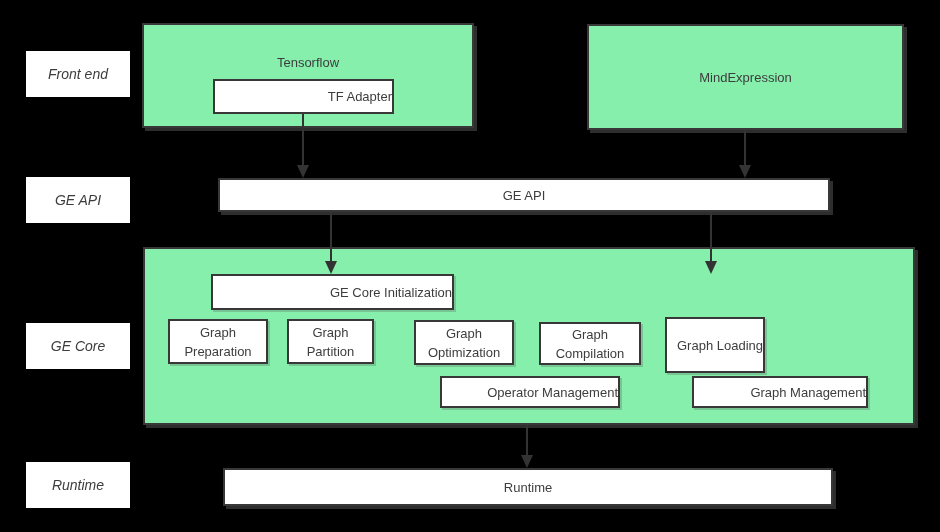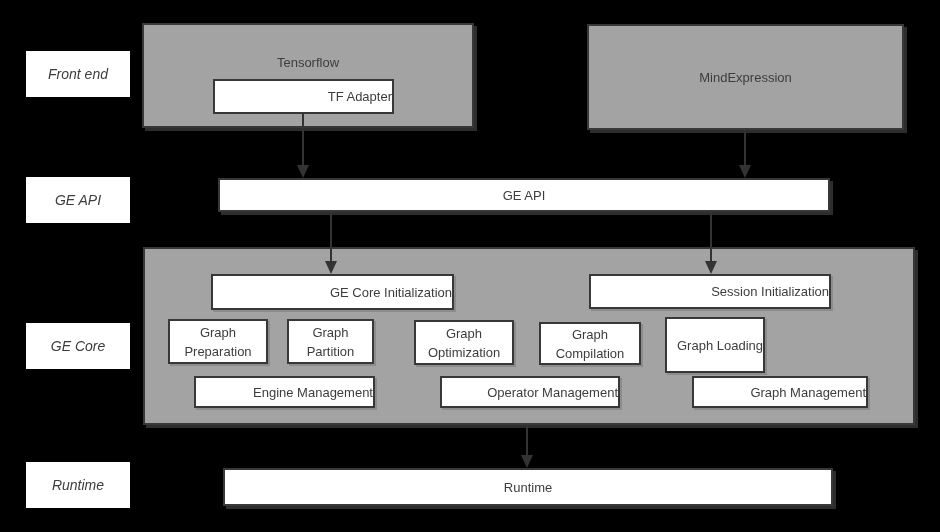--- a/index.html
+++ b/index.html
@@ -7,21 +7,21 @@
     position:relative;width:940px;height:532px;background:#000000;
     font-family:"Liberation Sans","DejaVu Sans",sans-serif;
     color:#3d3d3d;overflow:hidden;
   }
   .side-label{
     position:absolute;left:26px;width:104px;height:46px;background:#ffffff;
     display:flex;align-items:center;justify-content:center;
     font-size:14px;color:#3d3d3d;font-style:italic;
   }
   .big-box{
-    position:absolute;background:#a3a3a3;border:2px solid #383838;
+    position:absolute;background:#86efac;border:2px solid #383838;
     box-shadow:3px 3px 0 rgba(130,130,130,0.35);box-sizing:border-box;
   }
   .bar{
     position:absolute;background:#ffffff;border:2px solid #383838;
     box-shadow:3px 3px 0 rgba(130,130,130,0.35);box-sizing:border-box;
     display:flex;align-items:center;justify-content:center;font-size:13px;
   }
   .inner-box{
     position:absolute;background:#ffffff;border:2px solid #383838;
     box-shadow:2px 2px 0 rgba(70,70,70,0.25);box-sizing:border-box;
@@ -65,43 +65,37 @@
 
   <div class="bar" style="left:218px;top:178px;width:612px;height:34px">
     <span>GE API</span>
   </div>
 
   <div class="big-box" style="left:143px;top:247px;width:772px;height:178px">
 
     <div class="inner-box" style="left:66px;top:25px;width:243px;height:36px">
       <span>GE Core Initialization</span>
     </div>
-    <div class="inner-box" style="left:444px;top:25px;width:242px;height:35px">
-      <span>Session Initialization</span>
-    </div>
 
     <div class="inner-box" style="left:23px;top:70px;width:100px;height:45px">
       <span>Graph Preparation</span>
     </div>
     <div class="inner-box" style="left:142px;top:70px;width:87px;height:45px">
       <span>Graph Partition</span>
     </div>
     <div class="inner-box" style="left:269px;top:71px;width:100px;height:45px">
       <span>Graph Optimization</span>
     </div>
     <div class="inner-box" style="left:394px;top:73px;width:102px;height:43px">
       <span>Graph Compilation</span>
     </div>
     <div class="inner-box" style="left:520px;top:68px;width:100px;height:56px">
       <span>Graph Loading</span>
     </div>
 
-    <div class="inner-box" style="left:49px;top:127px;width:181px;height:32px">
-      <span>Engine Management</span>
-    </div>
     <div class="inner-box" style="left:295px;top:127px;width:180px;height:32px">
       <span>Operator Management</span>
     </div>
     <div class="inner-box" style="left:547px;top:127px;width:176px;height:32px">
       <span>Graph Management</span>
     </div>
   </div>
 
   <div class="bar" style="left:223px;top:468px;width:610px;height:38px">
     <span>Runtime</span>

